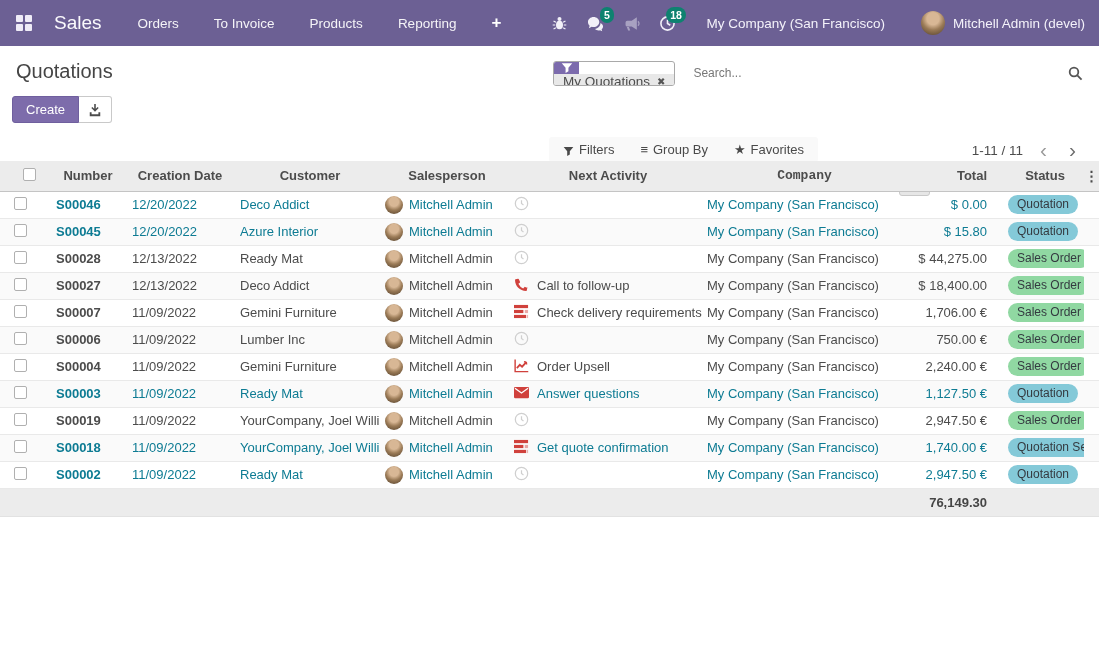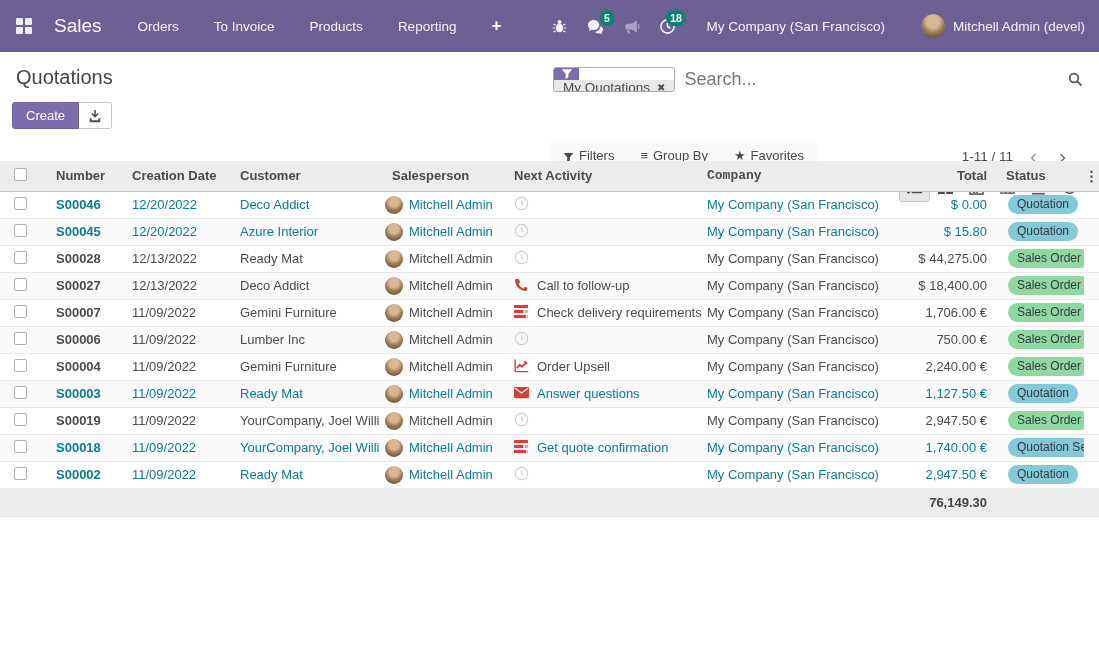--- a/index.html
+++ b/index.html
@@ -3,21 +3,21 @@
 <meta charset="utf-8">
 <style>
   * { margin:0; padding:0; box-sizing:border-box; }
   html,body { width:1099px; height:672px; }
   body {
     font-family:"Liberation Sans", sans-serif;
     font-size:13px; color:#4c4c4c; background:#fff; overflow:hidden; position:relative;
   }
   
   .topbar {
-    height:52px; background:#6c6094; color:#fff;
+    height:46px; background:#6c6094; color:#fff;
     display:flex; align-items:center; padding:0 14px 0 16px;
   }
   .apps-grid { width:16px; height:16px; display:grid; grid-template-columns:7px 7px; grid-template-rows:7px 7px; gap:2px; cursor:pointer; }
   .apps-grid span { background:#efecf7; border-radius:1px; }
   .brand { font-size:19px; margin-left:22px; color:#fbfafd; cursor:pointer; }
   .menus { display:flex; align-items:center; gap:35px; margin-left:36px; }
   .menu-item { color:rgba(255,255,255,.93); cursor:pointer; font-size:13.5px; }
   .menu-plus { font-size:17px; font-weight:bold; color:#fff; cursor:pointer; }
   .systray { margin-left:auto; display:flex; align-items:center; }
   .tray-icon { position:relative; width:22px; height:22px; display:flex; align-items:center; justify-content:center; margin-left:14px; cursor:pointer; color:#f2f0f8; }
@@ -44,45 +44,45 @@
     background:#fff; border:1px solid #c9c9c9; border-left:none; border-radius:0 3px 3px 0;
     width:33px; display:flex; align-items:center; justify-content:center; cursor:pointer; color:#4c4c4c;
   }
   .btn-export svg { width:14px; height:14px; }
   .search-area { position:absolute; left:553px; top:13px; width:530px; height:28px; display:flex; align-items:center; }
   .facet { display:inline-flex; align-items:stretch; border:1px solid #a9a9a9; border-radius:3px; overflow:hidden; height:25px;flex-direction:column; }
   .facet-icon { background:#7c6bad; width:25px; display:flex; align-items:center; justify-content:center; color:#fff; }
   .facet-icon svg { width:12px; height:12px; }
   .facet-body { background:#e8e8e8; display:flex; align-items:center; padding:0 9px; gap:7px; color:#4c4c4c; font-size:13.5px; }
   .facet-remove { font-size:10px; color:#555; cursor:pointer; }
-  .search-placeholder { color:#777; font-size:18px; margin-left:9px; flex:1; cursor:text; }
+  .search-placeholder { color:#777; font-size:12px; margin-left:18px; flex:1; cursor:text; }
   .search-magnifier { color:#555; cursor:pointer; display:flex; }
   .search-magnifier svg { width:15px; height:15px; }
   .filter-bar {
     position:absolute; left:549px; top:91px; display:flex; gap:26px; align-items:center;
     background:#f9f9f9; border-radius:3px; padding:5px 14px;
   }
   .filter-btn { display:flex; align-items:flex-end; gap:5px; color:#4a4a4a; cursor:pointer; font-size:13px; }
   .filter-btn .glyph { font-size:13px; color:#4a4a4a; }
   .filter-btn svg { width:11px; height:11px; }
-  .pager { position:absolute; top:96px; right:28px; display:flex; align-items:center; gap:12px; }
+  .pager { position:absolute; top:96px; right:18px; display:flex; align-items:center; gap:12px; }
   .pager-range { font-size:13.5px; color:#4c4c4c; }
   .pager-prev, .pager-next { font-size:21px; line-height:16px; cursor:pointer; padding:0 5px; }
   .pager-prev { color:#9a9a9a; }
   .pager-next { color:#6e6e6e; }
   .view-switcher { position:absolute; top:120px; right:14px; display:flex; }
   .vs-btn { width:31px; height:30px; display:flex; align-items:center; justify-content:center;
     border:1px solid transparent; border-radius:3px; cursor:pointer; color:#4c4c4c; }
   .vs-btn svg { width:15px; height:15px; }
   .vs-btn.active { background:#e6e6e6; border-color:#c9c9c9; }
 
   
   .list-table { position:absolute; top:161px; left:0; width:1099px; border-collapse:collapse; table-layout:fixed; }
   .list-table th {
-    background:#ececec; height:30px; text-align:left; font-weight:bold; color:#4c4c4c;
+    background:#ececec; height:30px; text-align:center; font-weight:bold; color:#4c4c4c;
     font-size:13px; border-bottom:1px solid #c4c4c4; padding:0 0 0 12px; white-space:nowrap; overflow:hidden;
   }
   .list-table th.th-total { text-align:right; padding-right:7px; }
   .list-table th.th-company { padding-left:5px;font-family:Liberation Mono, monospace; }
   .list-table th.th-more { text-align:center; padding:0; font-size:14px; cursor:pointer; }
   .list-table td {
     height:27px; border-bottom:1px solid #e9e9e9; font-size:13px; color:#4c4c4c;
     padding:0 0 0 12px; white-space:nowrap; overflow:hidden; vertical-align:middle;
   }
   .list-table tbody tr { cursor:pointer;margin-top:24px; }

